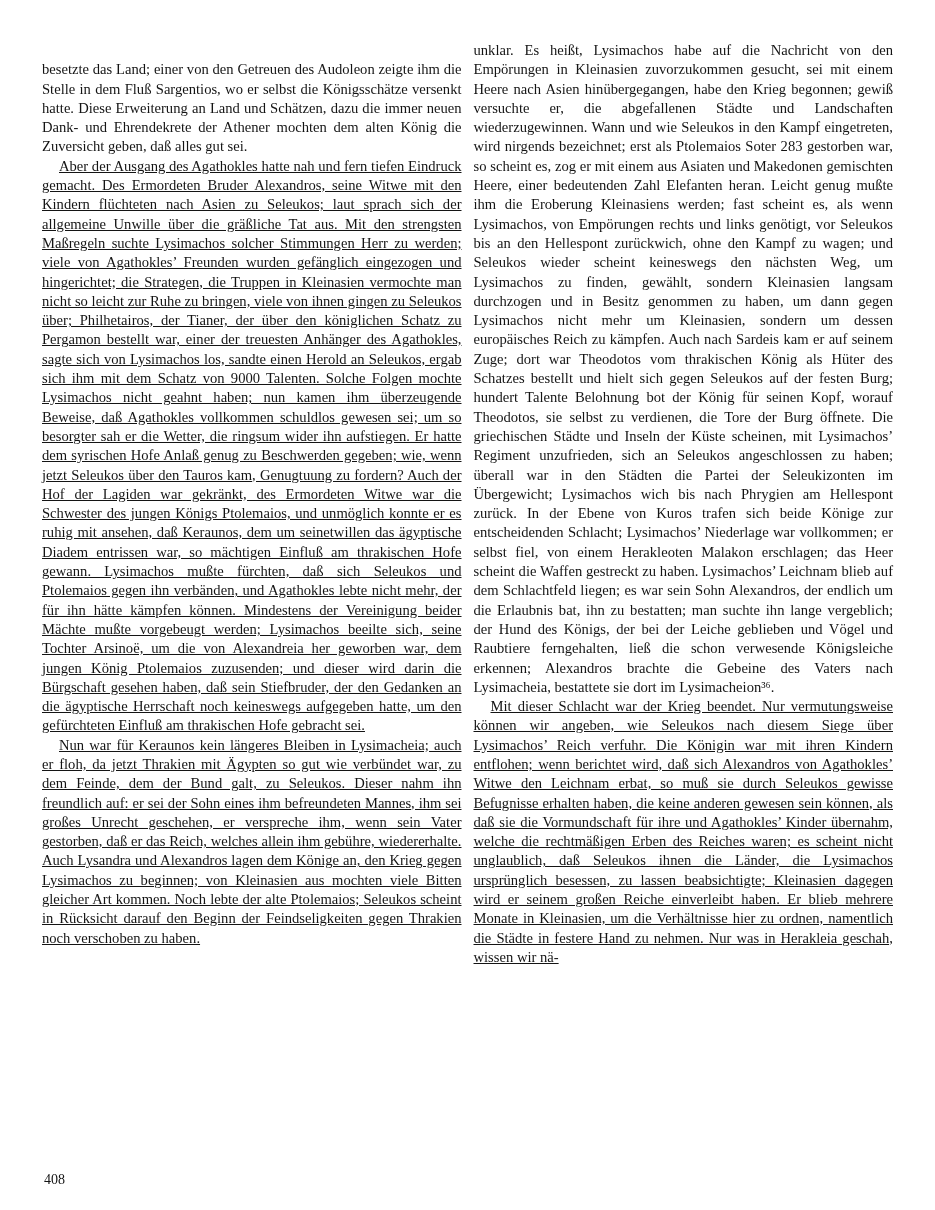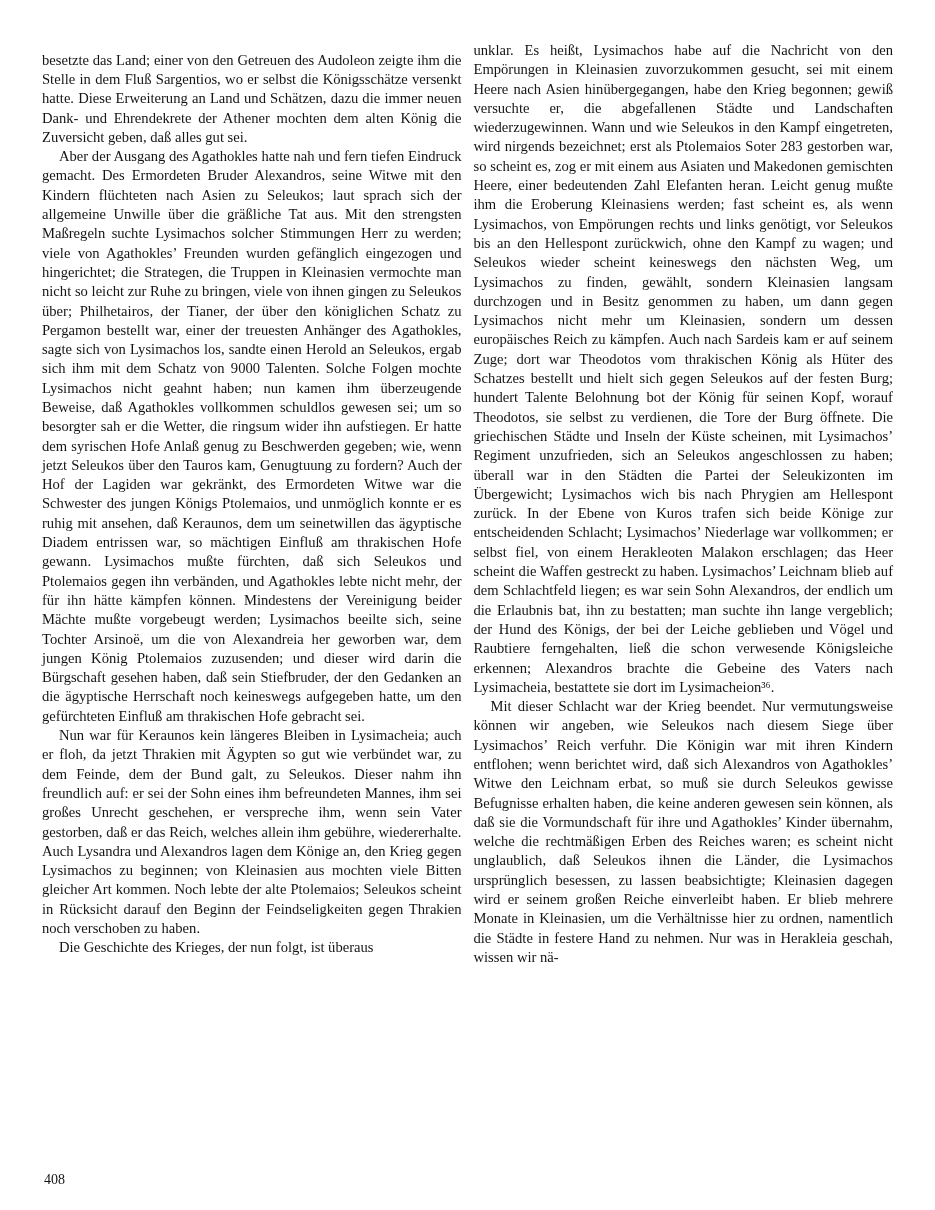--- a/index.html
+++ b/index.html
@@ -30,41 +30,41 @@
     text-align: justify;
     color: #141414;
     hyphens: auto;
     -webkit-hyphens: auto;
   }
   .column p {
     margin: 0;
   }
   .column p.indent {
     text-indent: 17px;
+    text-decoration: underline;
   }
   .page-number {
     position: absolute;
     left: 44px;
     top: 1172px;
     font-family: "Liberation Serif", serif;
     font-size: 14px;
     color: #141414;
   }
 </style>
 </head>
 <body>
 
 <div class="page">
   <div class="columns">
 
     <div class="column" lang="de">
       <p>besetzte das Land; einer von den Getreuen des Audoleon zeigte ihm die Stelle in dem Fluß Sargentios, wo er selbst die Königsschätze versenkt hatte. Diese Erweiterung an Land und Schätzen, dazu die immer neuen Dank- und Ehrendekrete der Athener mochten dem alten König die Zuversicht geben, daß alles gut sei.</p>
       <p class="indent">Aber der Ausgang des Agathokles hatte nah und fern tiefen Eindruck gemacht. Des Ermordeten Bruder Alexandros, seine Witwe mit den Kindern flüchteten nach Asien zu Seleukos; laut sprach sich der allgemeine Unwille über die gräßliche Tat aus. Mit den strengsten Maßregeln suchte Lysimachos solcher Stimmungen Herr zu werden; viele von Agathokles’ Freunden wurden gefänglich eingezogen und hingerichtet; die Strategen, die Truppen in Kleinasien vermochte man nicht so leicht zur Ruhe zu bringen, viele von ihnen gingen zu Seleukos über; Philhetairos, der Tianer, der über den königlichen Schatz zu Pergamon bestellt war, einer der treuesten Anhänger des Agathokles, sagte sich von Lysimachos los, sandte einen Herold an Seleukos, ergab sich ihm mit dem Schatz von 9000 Talenten. Solche Folgen mochte Lysimachos nicht geahnt haben; nun kamen ihm überzeugende Beweise, daß Agathokles vollkommen schuldlos gewesen sei; um so besorgter sah er die Wetter, die ringsum wider ihn aufstiegen. Er hatte dem syrischen Hofe Anlaß genug zu Beschwerden gegeben; wie, wenn jetzt Seleukos über den Tauros kam, Genugtuung zu fordern? Auch der Hof der Lagiden war gekränkt, des Ermordeten Witwe war die Schwester des jungen Königs Ptolemaios, und unmöglich konnte er es ruhig mit ansehen, daß Keraunos, dem um seinetwillen das ägyptische Diadem entrissen war, so mächtigen Einfluß am thrakischen Hofe gewann. Lysimachos mußte fürchten, daß sich Seleukos und Ptolemaios gegen ihn verbänden, und Agathokles lebte nicht mehr, der für ihn hätte kämpfen können. Mindestens der Vereinigung beider Mächte mußte vorgebeugt werden; Lysimachos beeilte sich, seine Tochter Arsinoë, um die von Alexandreia her geworben war, dem jungen König Ptolemaios zuzusenden; und dieser wird darin die Bürgschaft gesehen haben, daß sein Stiefbruder, der den Gedanken an die ägyptische Herrschaft noch keineswegs aufgegeben hatte, um den gefürchteten Einfluß am thrakischen Hofe gebracht sei.</p>
       <p class="indent">Nun war für Keraunos kein längeres Bleiben in Lysimacheia; auch er floh, da jetzt Thrakien mit Ägypten so gut wie verbündet war, zu dem Feinde, dem der Bund galt, zu Seleukos. Dieser nahm ihn freundlich auf: er sei der Sohn eines ihm befreundeten Mannes, ihm sei großes Unrecht geschehen, er verspreche ihm, wenn sein Vater gestorben, daß er das Reich, welches allein ihm gebühre, wiedererhalte. Auch Lysandra und Alexandros lagen dem Könige an, den Krieg gegen Lysimachos zu beginnen; von Kleinasien aus mochten viele Bitten gleicher Art kommen. Noch lebte der alte Ptolemaios; Seleukos scheint in Rücksicht darauf den Beginn der Feindseligkeiten gegen Thrakien noch verschoben zu haben.</p>
-      <p class="indent">Die Geschichte des Krieges, der nun folgt, ist überaus</p>
     </div>
 
     <div class="column" lang="de">
       <p>unklar. Es heißt, Lysimachos habe auf die Nachricht von den Empörungen in Kleinasien zuvorzukommen gesucht, sei mit einem Heere nach Asien hinübergegangen, habe den Krieg begonnen; gewiß versuchte er, die abgefallenen Städte und Landschaften wiederzugewinnen. Wann und wie Seleukos in den Kampf eingetreten, wird nirgends bezeichnet; erst als Ptolemaios Soter 283 gestorben war, so scheint es, zog er mit einem aus Asiaten und Makedonen gemischten Heere, einer bedeutenden Zahl Elefanten heran. Leicht genug mußte ihm die Eroberung Kleinasiens werden; fast scheint es, als wenn Lysimachos, von Empörungen rechts und links genötigt, vor Seleukos bis an den Hellespont zurückwich, ohne den Kampf zu wagen; und Seleukos wieder scheint keineswegs den nächsten Weg, um Lysimachos zu finden, gewählt, sondern Kleinasien langsam durchzogen und in Besitz genommen zu haben, um dann gegen Lysimachos nicht mehr um Kleinasien, sondern um dessen europäisches Reich zu kämpfen. Auch nach Sardeis kam er auf seinem Zuge; dort war Theodotos vom thrakischen König als Hüter des Schatzes bestellt und hielt sich gegen Seleukos auf der festen Burg; hundert Talente Belohnung bot der König für seinen Kopf, worauf Theodotos, sie selbst zu verdienen, die Tore der Burg öffnete. Die griechischen Städte und Inseln der Küste scheinen, mit Lysimachos’ Regiment unzufrieden, sich an Seleukos angeschlossen zu haben; überall war in den Städten die Partei der Seleukizonten im Übergewicht; Lysimachos wich bis nach Phrygien am Hellespont zurück. In der Ebene von Kuros trafen sich beide Könige zur entscheidenden Schlacht; Lysimachos’ Niederlage war vollkommen; er selbst fiel, von einem Herakleoten Malakon erschlagen; das Heer scheint die Waffen gestreckt zu haben. Lysimachos’ Leichnam blieb auf dem Schlachtfeld liegen; es war sein Sohn Alexandros, der endlich um die Erlaubnis bat, ihn zu bestatten; man suchte ihn lange vergeblich; der Hund des Königs, der bei der Leiche geblieben und Vögel und Raubtiere ferngehalten, ließ die schon verwesende Königsleiche erkennen; Alexandros brachte die Gebeine des Vaters nach Lysimacheia, bestattete sie dort im Lysimacheion³⁶.</p>
       <p class="indent">Mit dieser Schlacht war der Krieg beendet. Nur vermutungsweise können wir angeben, wie Seleukos nach diesem Siege über Lysimachos’ Reich verfuhr. Die Königin war mit ihren Kindern entflohen; wenn berichtet wird, daß sich Alexandros von Agathokles’ Witwe den Leichnam erbat, so muß sie durch Seleukos gewisse Befugnisse erhalten haben, die keine anderen gewesen sein können, als daß sie die Vormundschaft für ihre und Agathokles’ Kinder übernahm, welche die rechtmäßigen Erben des Reiches waren; es scheint nicht unglaublich, daß Seleukos ihnen die Länder, die Lysimachos ursprünglich besessen, zu lassen beabsichtigte; Kleinasien dagegen wird er seinem großen Reiche einverleibt haben. Er blieb mehrere Monate in Kleinasien, um die Verhältnisse hier zu ordnen, namentlich die Städte in festere Hand zu nehmen. Nur was in Herakleia geschah, wissen wir nä-</p>
     </div>
 
   </div>
 
   <div class="page-number">408</div>

